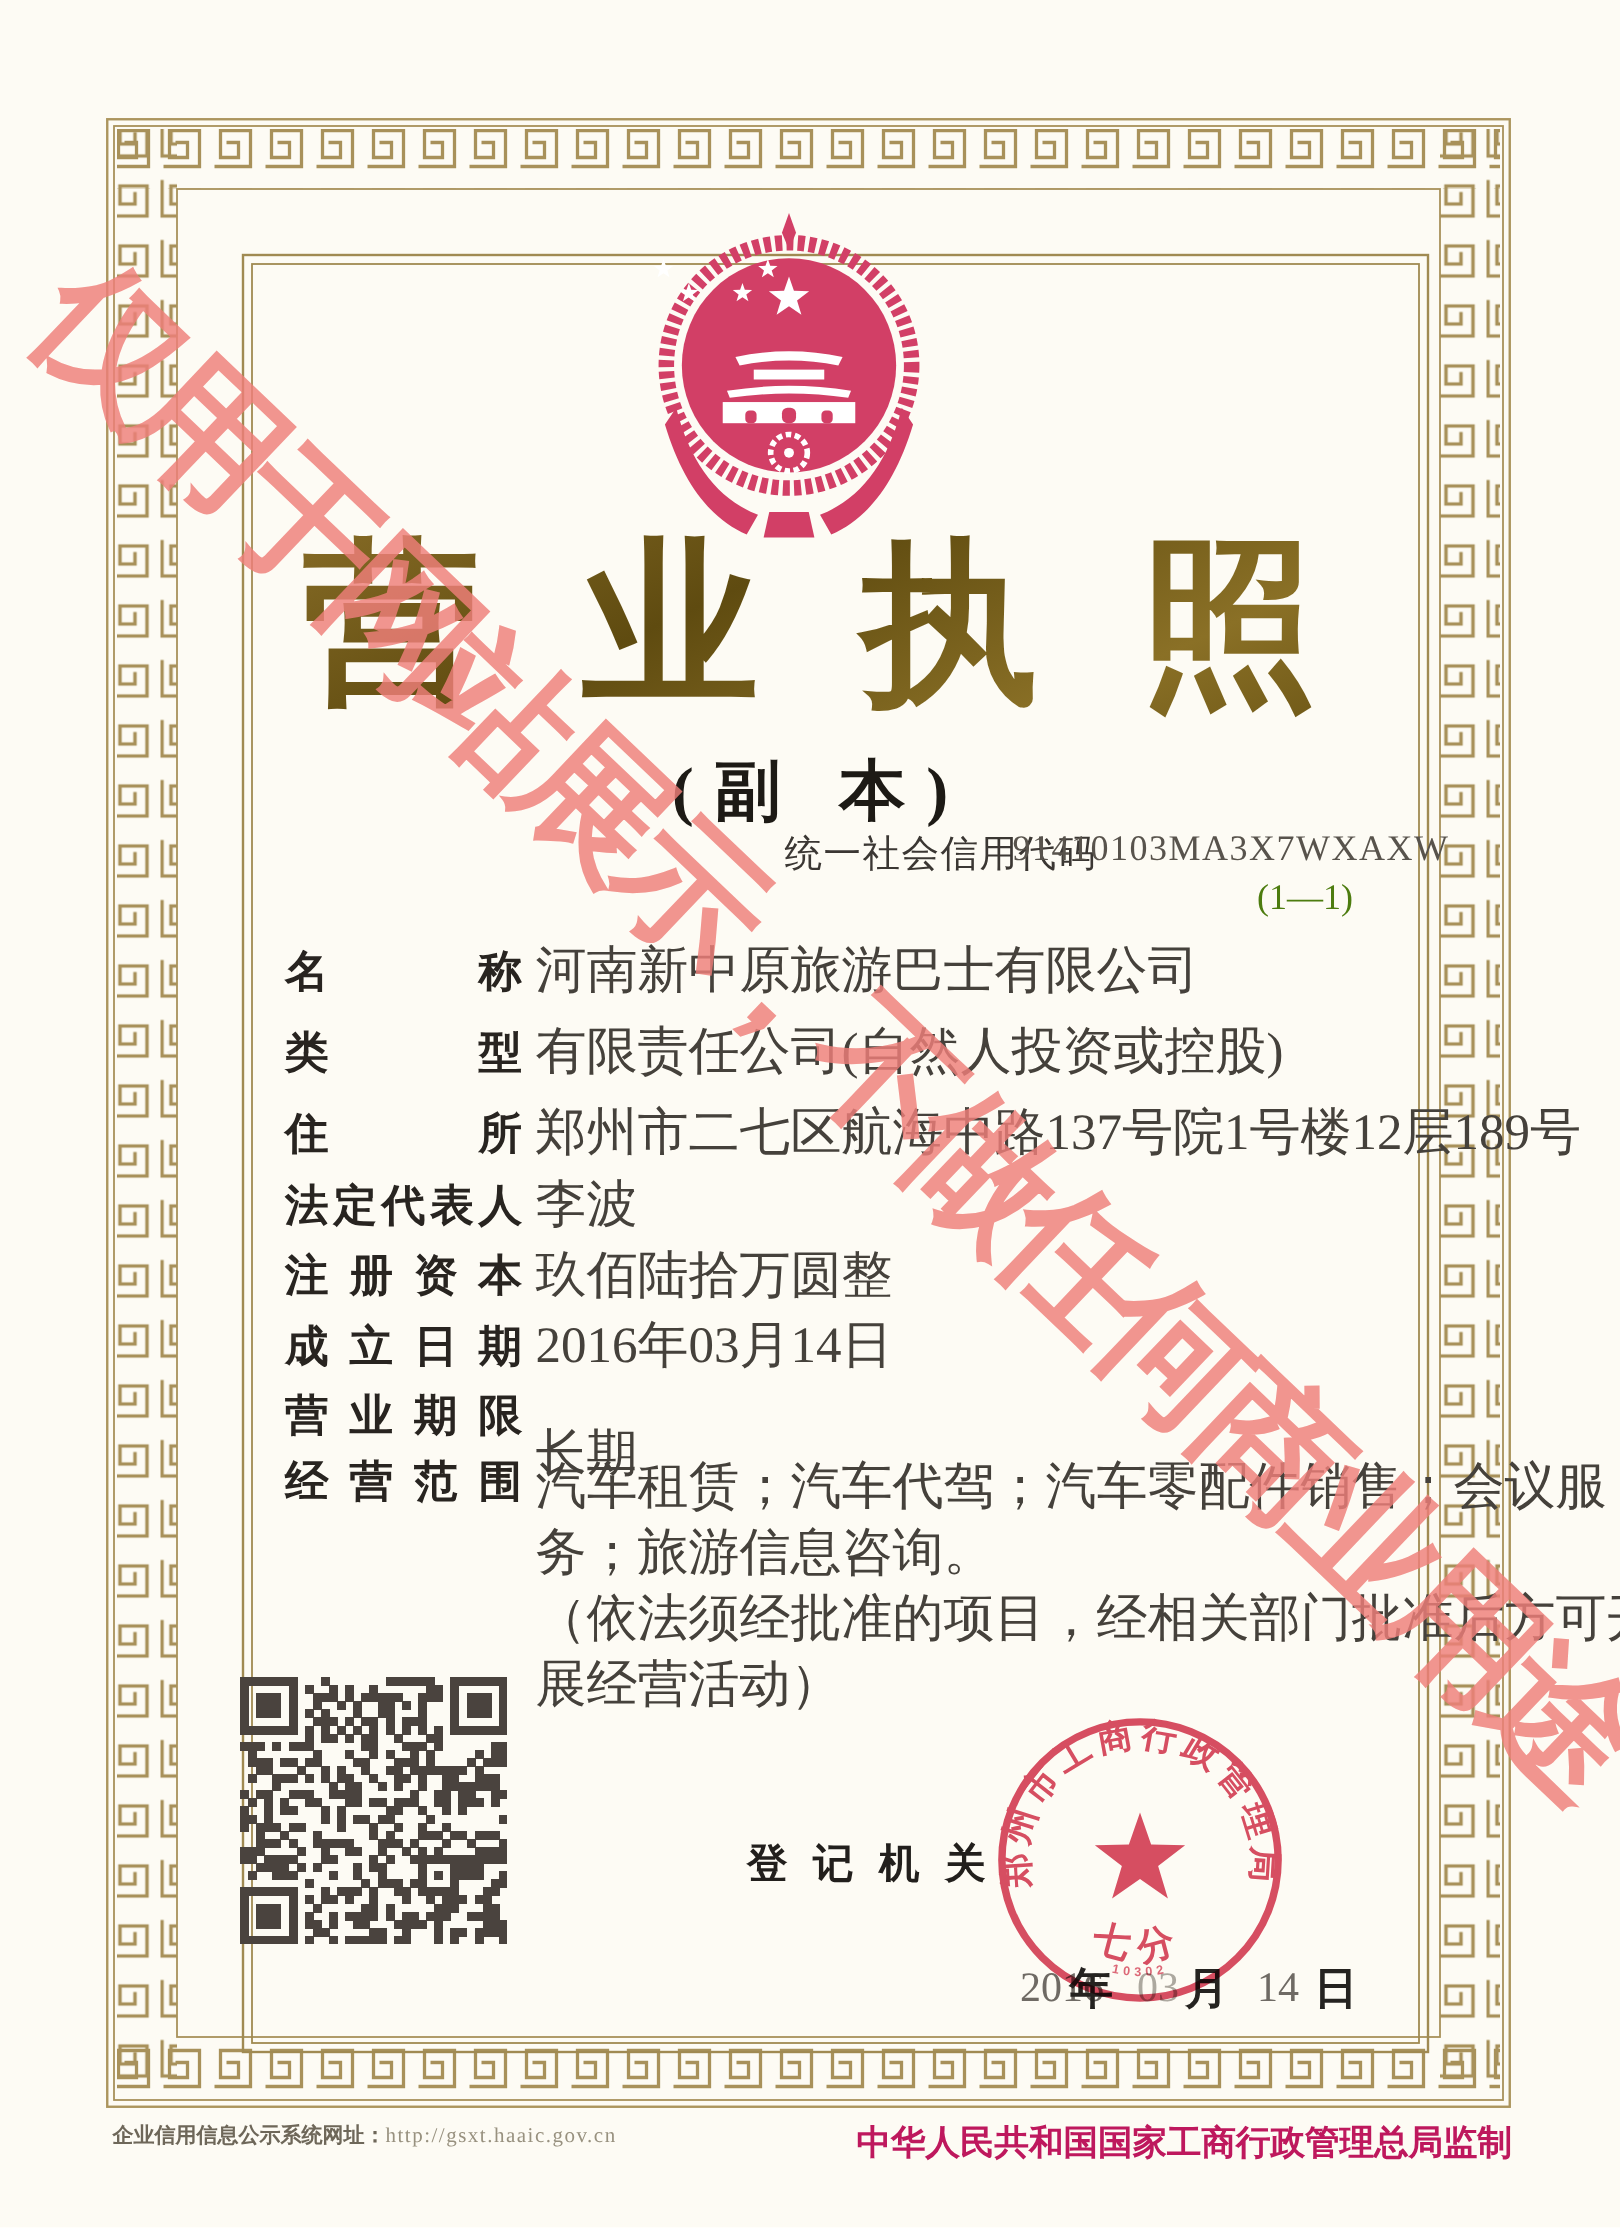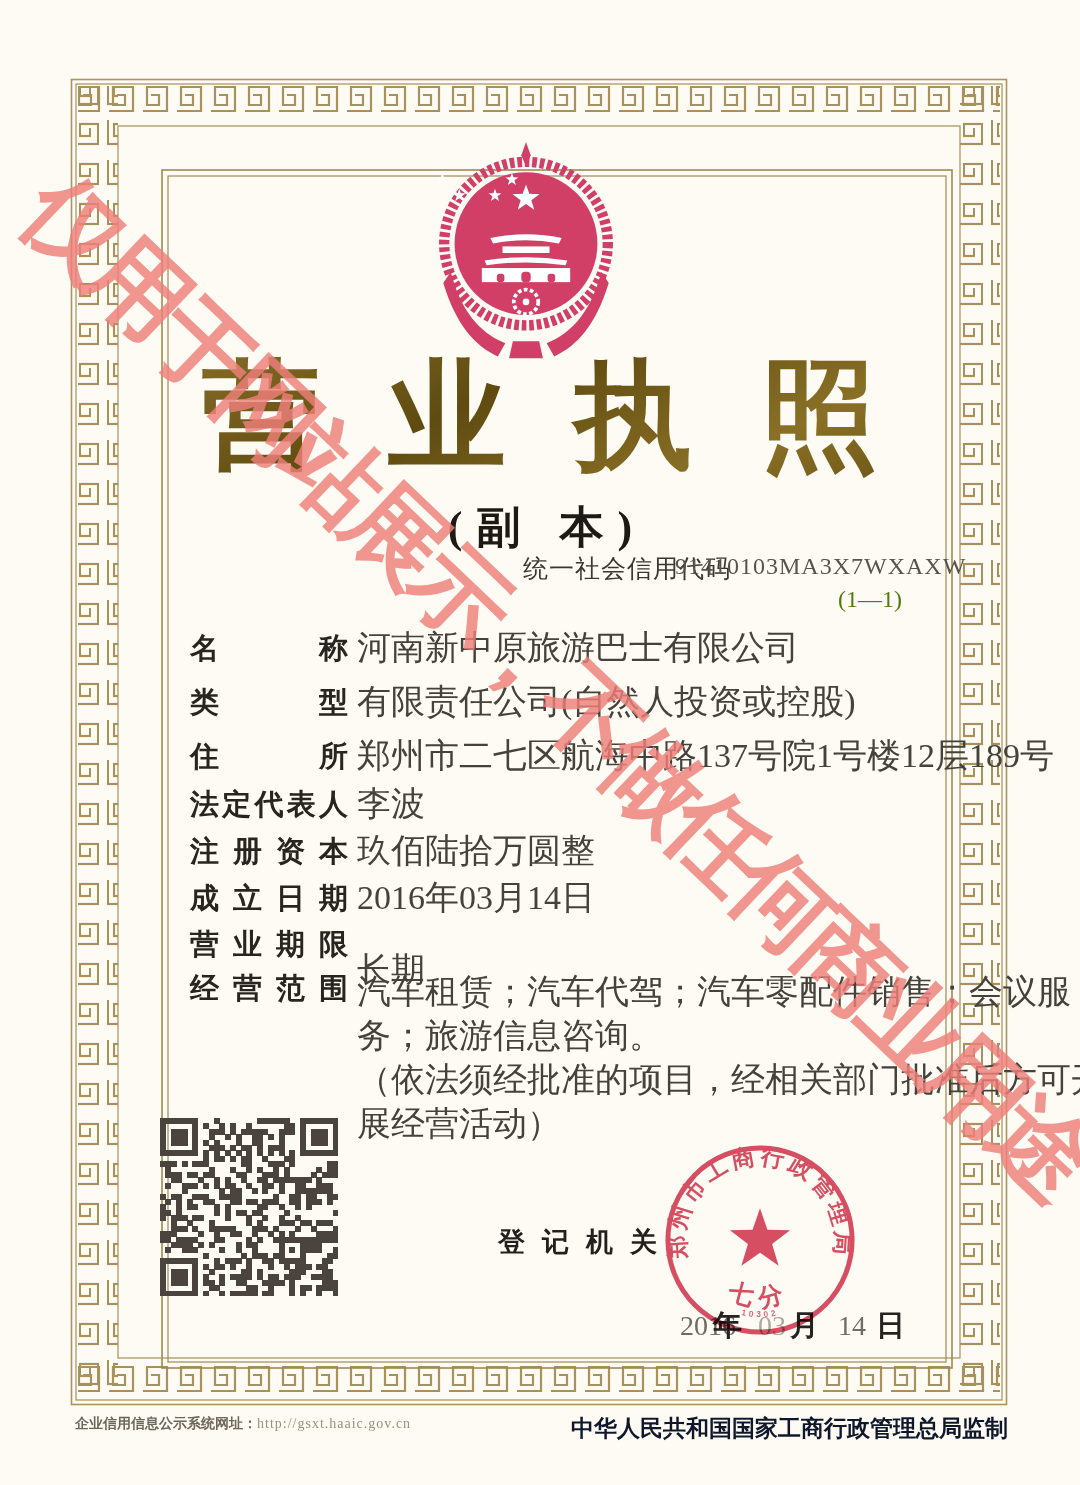--- a/index.html
+++ b/index.html
@@ -41,21 +41,21 @@
   .stamp text{font-family:"Liberation Sans","DejaVu Sans",sans-serif;font-weight:600;}
   
   .watermark{position:absolute;left:84px;top:148px;transform:rotate(43.6deg);transform-origin:0 0;
              font-size:97px;font-weight:700;letter-spacing:-8px;color:#ef7f7a;opacity:.82;
              white-space:nowrap;z-index:30;pointer-events:none;}
   
   .footer-left{position:absolute;left:75px;top:1415px;font-family:"Liberation Serif","DejaVu Serif",serif;
                font-size:14px;color:#6e6759;font-weight:600;}
   .footer-left .url{color:#98917f;font-weight:400;letter-spacing:1px;}
   .footer-right{position:absolute;right:72px;top:1413px;font-family:"Liberation Serif","DejaVu Serif",serif;
-                font-size:23px;font-weight:700;color:#0f172a;padding-left:12px;}
+                font-size:23px;font-weight:700;color:#be185d;padding-left:12px;}
   .qr{position:absolute;left:160px;top:1118px;z-index:2;}
 </style>
 </head>
 <body>
 
 <div class="page">
 
   <svg class="abs" style="left:70px;top:78px;" width="938" height="1328">
     <defs>
       <pattern id="mh" width="34" height="40" patternUnits="userSpaceOnUse">

